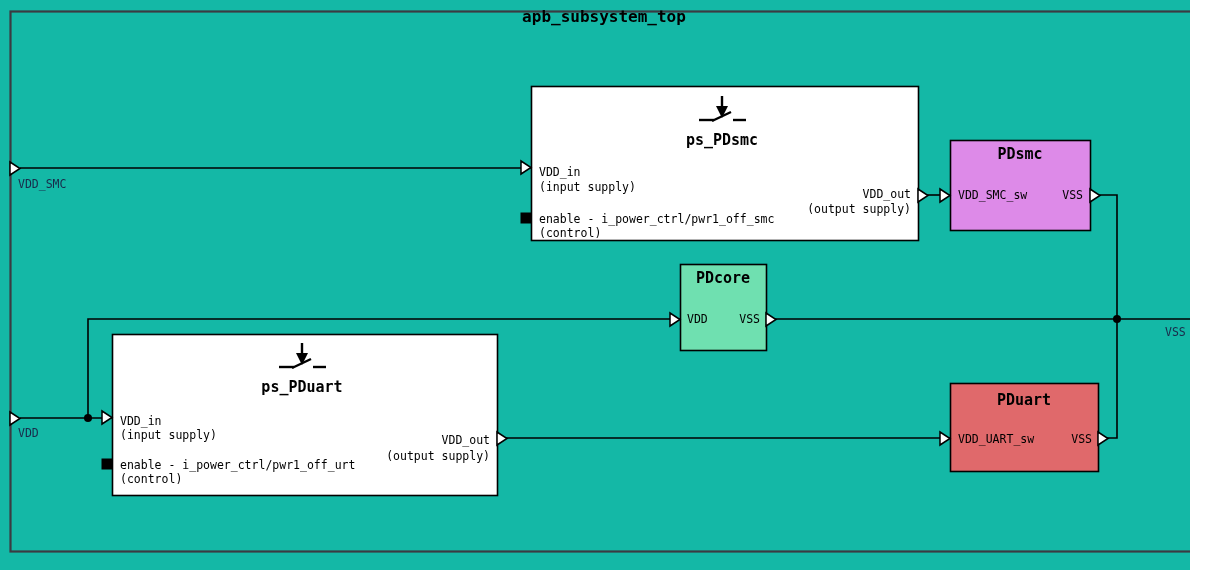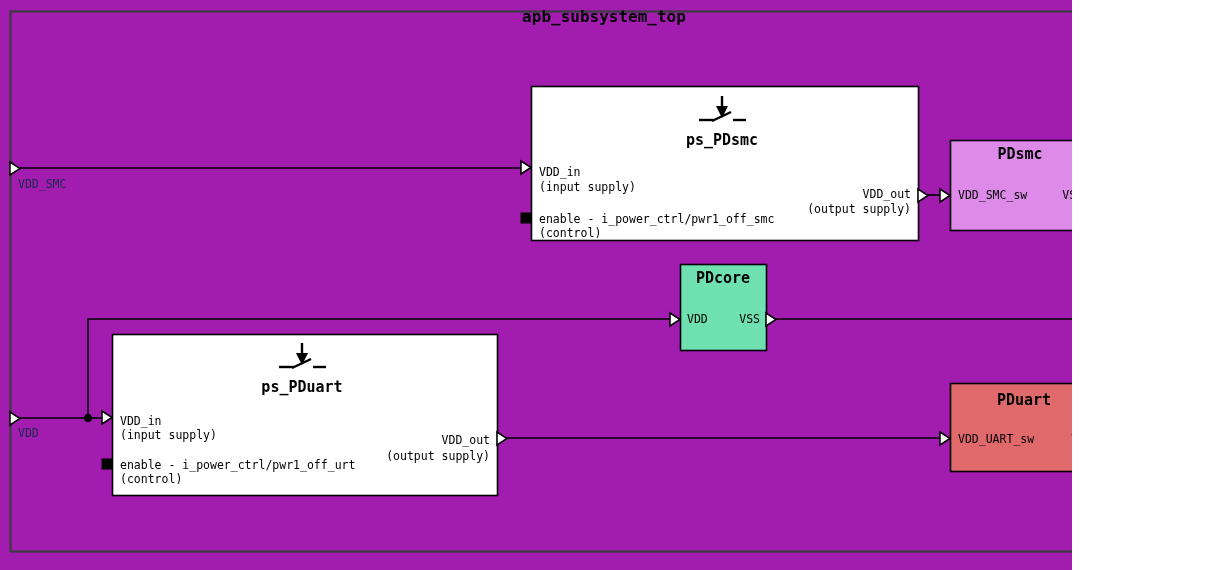--- a/index.html
+++ b/index.html
@@ -5,23 +5,23 @@
   html, body {
     margin: 0;
     padding: 0;
     background: #ffffff;
   }
   body {
     font-family: "DejaVu Sans Mono", monospace;
   }
   #stage {
     position: relative;
-    width: 1072px;
+    width: 1190px;
     height: 570px;
-    background: #a21caf;
+    background: #14b8a6;
     overflow: hidden;
   }
   svg.diagram {
     position: absolute;
     left: 0;
     top: 0;
     width: 1215px;
     height: 570px;
   }
   .wire {

